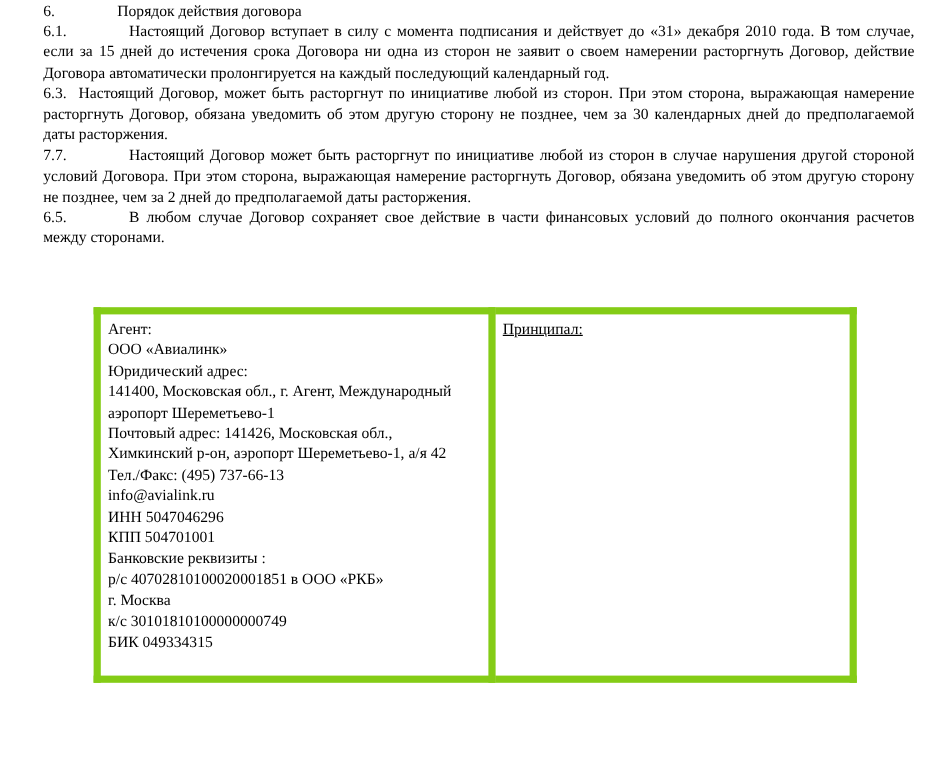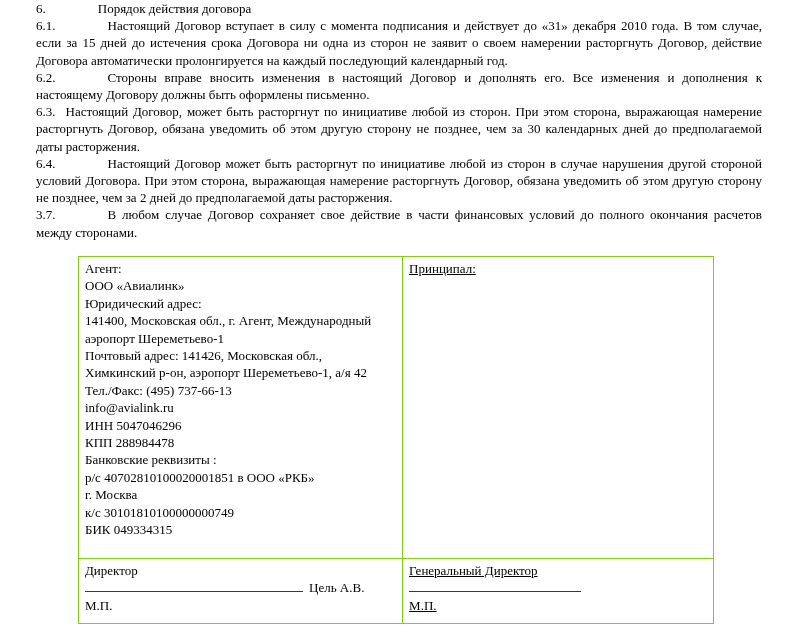--- a/index.html
+++ b/index.html
@@ -52,21 +52,21 @@
   .req-table {
     position: absolute;
     left: 78px;
     top: 256px;
     width: 636px;
     border-collapse: collapse;
     font-size: 13.0px;
     line-height: 17.4px;
   }
   .req-table td {
-    border: 1px solid #84cc16;
+    border: 6px solid #84cc16;
     vertical-align: top;
     padding: 3px 5px 4px 6px;
   }
   .col-left {
     width: 316px;
   }
   .col-right {
     width: 318px;
     text-decoration: underline;
   }
@@ -107,65 +107,52 @@
 <body>
 
 <div class="page">
 
   <div class="body-text">
 
     <p class="para"><span>6.</span><span class="tabgap-wide"></span><span>Порядок действия договора</span></p>
 
     <p class="para"><span>6.1.</span><span class="tabgap-wide"></span><span>Настоящий Договор вступает в силу с момента подписания и действует до «31» декабря 2010 года. В том случае, если за 15 дней до истечения срока Договора ни одна из сторон не заявит о своем намерении расторгнуть Договор, действие Договора автоматически пролонгируется на каждый последующий календарный год.</span></p>
 
-    <p class="para"><span>6.2.</span><span class="tabgap-wide"></span><span>Стороны вправе вносить изменения в настоящий Договор и дополнять его. Все изменения и дополнения к настоящему Договору должны быть оформлены письменно.</span></p>
 
     <p class="para"><span>6.3.</span><span class="tabgap-narrow"></span><span>Настоящий Договор, может быть расторгнут по инициативе любой из сторон. При этом сторона, выражающая намерение расторгнуть Договор, обязана уведомить об этом другую сторону не позднее, чем за 30 календарных дней до предполагаемой даты расторжения.</span></p>
 
-    <p class="para"><span>6.4.</span><span class="tabgap-wide"></span><span>Настоящий Договор может быть расторгнут по инициативе любой из сторон в случае нарушения другой стороной условий Договора. При этом сторона, выражающая намерение расторгнуть Договор, обязана уведомить об этом другую сторону не позднее, чем за 2 дней до предполагаемой даты расторжения.</span></p>
+    <p class="para"><span>7.7.</span><span class="tabgap-wide"></span><span>Настоящий Договор может быть расторгнут по инициативе любой из сторон в случае нарушения другой стороной условий Договора. При этом сторона, выражающая намерение расторгнуть Договор, обязана уведомить об этом другую сторону не позднее, чем за 2 дней до предполагаемой даты расторжения.</span></p>
 
-    <p class="para"><span>3.7.</span><span class="tabgap-wide"></span><span>В любом случае Договор сохраняет свое действие в части финансовых условий до полного окончания расчетов между сторонами.</span></p>
+    <p class="para"><span>6.5.</span><span class="tabgap-wide"></span><span>В любом случае Договор сохраняет свое действие в части финансовых условий до полного окончания расчетов между сторонами.</span></p>
 
 
 
   </div>
 
   <table class="req-table">
     <tbody>
       <tr>
         <td class="col-left cell-main-left">
           <span class="line">Агент:</span>
           <span class="line">ООО «Авиалинк»</span>
           <span class="line">Юридический адрес:</span>
           <span class="line">141400, Московская обл., г. Агент, Международный</span>
           <span class="line">аэропорт Шереметьево-1</span>
           <span class="line">Почтовый адрес: 141426, Московская обл.,</span>
           <span class="line">Химкинский р-он, аэропорт Шереметьево-1, а/я 42</span>
           <span class="line">Тел./Факс: (495) 737-66-13</span>
           <span class="line">info@avialink.ru</span>
           <span class="line">ИНН 5047046296</span>
-          <span class="line">КПП 288984478</span>
+          <span class="line">КПП 504701001</span>
           <span class="line">Банковские реквизиты :</span>
           <span class="line">р/с 40702810100020001851 в ООО «РКБ»</span>
           <span class="line">г. Москва</span>
           <span class="line">к/с 30101810100000000749</span>
           <span class="line">БИК 049334315</span>
         </td>
         <td class="col-right cell-main-right">
           <span class="line">Принципал:</span>
         </td>
       </tr>
-      <tr>
-        <td class="col-left cell-sign-left">
-          <span class="line">Директор</span>
-          <span class="line sig-row"><span class="sig-rule"></span><span>Цель А.В.</span></span>
-          <span class="line">М.П.</span>
-        </td>
-        <td class="col-right cell-sign-right">
-          <span class="line">Генеральный Директор</span>
-          <span class="line sig-row"><span class="sig-rule-short"></span><span></span></span>
-          <span class="line">М.П.</span>
-        </td>
-      </tr>
     </tbody>
   </table>
 
 </div>
 
 </body></html>

